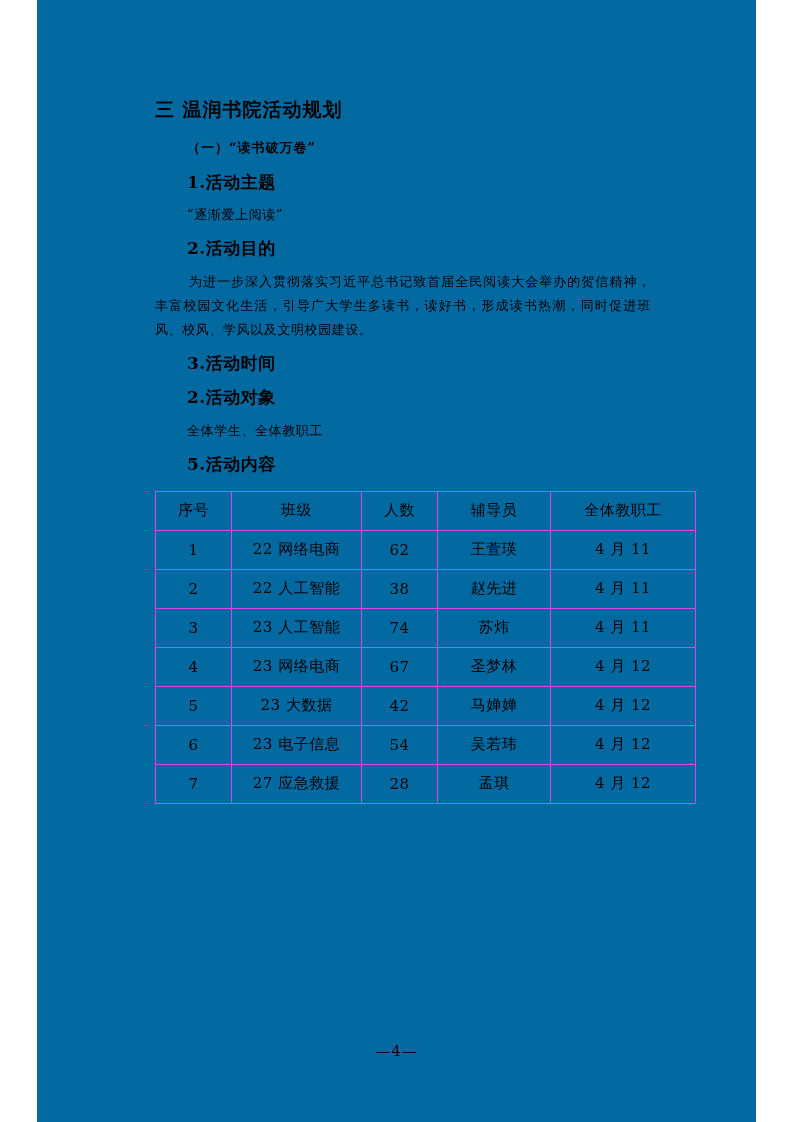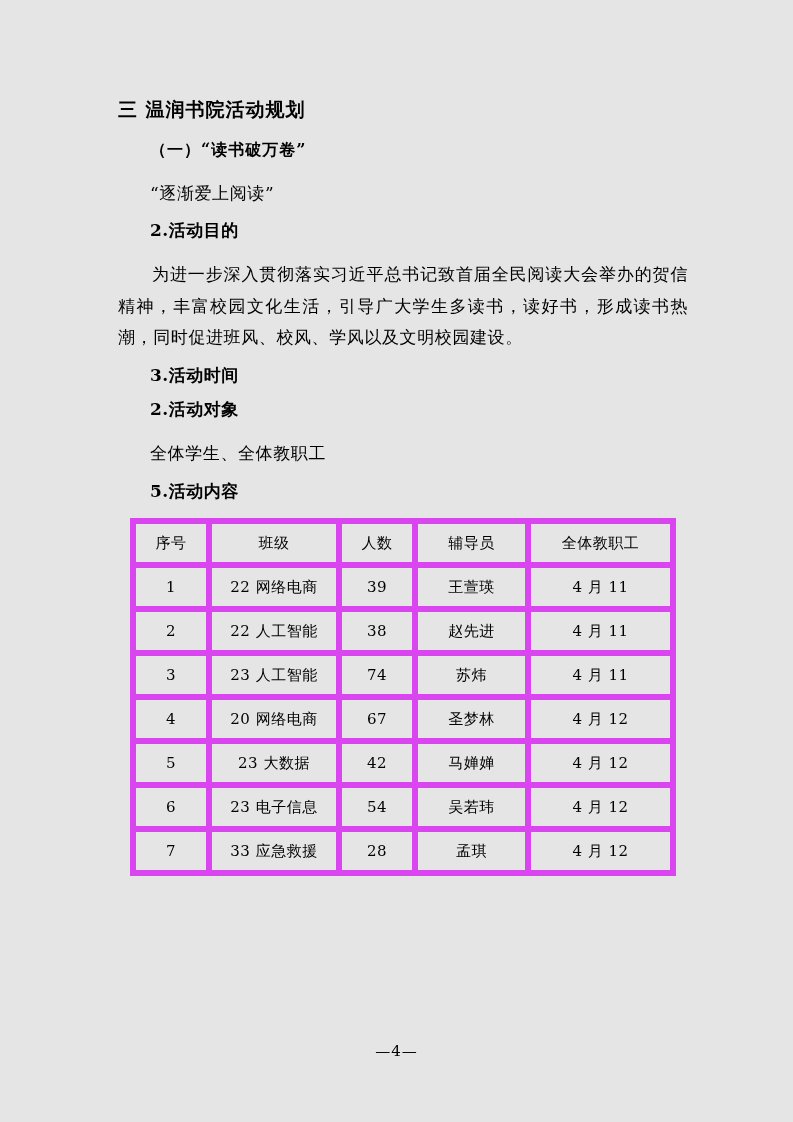--- a/index.html
+++ b/index.html
@@ -2,73 +2,73 @@
 <html><head>
 <meta charset="utf-8">
 <style>
   html, body {
     margin: 0;
     padding: 0;
     background: #ffffff;
   }
   .page {
     position: relative;
-    width: 793px;
+    width: 719px;
     height: 1122px;
-    background: #e5e5e5;
+    background: #0369a1;
     margin: 0 auto;
     font-family: "DejaVu Serif", "Liberation Serif", serif;
     color: #000000;
     box-sizing: border-box;
     padding: 95px 105px 40px 118px;
   }
   .h-section {
     font-size: 19px;
     font-weight: bold;
     letter-spacing: 1px;
     margin: 0 0 14px 0;
     line-height: 1.5;
   }
   .h-sub {
-    font-size: 16px;
+    font-size: 13px;
     font-weight: bold;
     letter-spacing: 1px;
     margin: 0 0 12px 0;
     padding-left: 32px;
     line-height: 1.5;
   }
   .h-item {
     font-size: 17px;
     font-weight: bold;
     letter-spacing: 0.5px;
     margin: 0 0 8px 0;
     padding-left: 32px;
     line-height: 1.55;
   }
   .para {
-    font-size: 17px;
+    font-size: 13px;
     line-height: 1.85;
-    margin: 16px 0 8px 0;
+    margin: 0 0 8px 0;
     text-align: justify;
     letter-spacing: 0.6px;
   }
   .para.indent {
     text-indent: 34px;
   }
   .para.pad {
     padding-left: 32px;
   }
   table.data {
     border-collapse: collapse;
     margin: 14px auto 0 auto;
     width: 540px;
     table-layout: fixed;
   }
   table.data td, table.data th {
-    border: 6px solid #d946ef;
+    border: 1px solid #d946ef;
     text-align: center;
     font-size: 15px;
     font-weight: normal;
     height: 38px;
     padding: 0 2px;
     letter-spacing: 0.5px;
     font-family: "DejaVu Serif", "Liberation Serif", serif;
   }
   table.data col.c0 { width: 76px; }
   table.data col.c1 { width: 130px; }
@@ -87,20 +87,21 @@
 </style>
 </head>
 <body>
 
 <div class="page">
 
   <h1 class="h-section">三  温润书院活动规划</h1>
 
   <h2 class="h-sub">（一）“读书破万卷”</h2>
 
+  <h3 class="h-item">1.活动主题</h3>
   <p class="para pad">“逐渐爱上阅读”</p>
 
   <h3 class="h-item">2.活动目的</h3>
   <p class="para indent">为进一步深入贯彻落实习近平总书记致首届全民阅读大会举办的贺信精神，丰富校园文化生活，引导广大学生多读书，读好书，形成读书热潮，同时促进班风、校风、学风以及文明校园建设。</p>
 
   <h3 class="h-item">3.活动时间</h3>
 
   <h3 class="h-item">2.活动对象</h3>
   <p class="para pad">全体学生、全体教职工</p>
 
@@ -120,62 +121,62 @@
         <th>班级</th>
         <th>人数</th>
         <th>辅导员</th>
         <th>全体教职工</th>
       </tr>
     </thead>
     <tbody>
       <tr>
         <td>1</td>
         <td>22 网络电商</td>
-        <td>39</td>
+        <td>62</td>
         <td>王萱瑛</td>
         <td>4 月 11</td>
       </tr>
       <tr>
         <td>2</td>
         <td>22 人工智能</td>
         <td>38</td>
         <td>赵先进</td>
         <td>4 月 11</td>
       </tr>
       <tr>
         <td>3</td>
         <td>23 人工智能</td>
         <td>74</td>
         <td>苏炜</td>
         <td>4 月 11</td>
       </tr>
       <tr>
         <td>4</td>
-        <td>20 网络电商</td>
+        <td>23 网络电商</td>
         <td>67</td>
         <td>圣梦林</td>
         <td>4 月 12</td>
       </tr>
       <tr>
         <td>5</td>
         <td>23 大数据</td>
         <td>42</td>
         <td>马婵婵</td>
         <td>4 月 12</td>
       </tr>
       <tr>
         <td>6</td>
         <td>23 电子信息</td>
         <td>54</td>
         <td>吴若玮</td>
         <td>4 月 12</td>
       </tr>
       <tr>
         <td>7</td>
-        <td>33 应急救援</td>
+        <td>27 应急救援</td>
         <td>28</td>
         <td>孟琪</td>
         <td>4 月 12</td>
       </tr>
     </tbody>
   </table>
 
   <div class="footer">—4—</div>
 
 </div>

